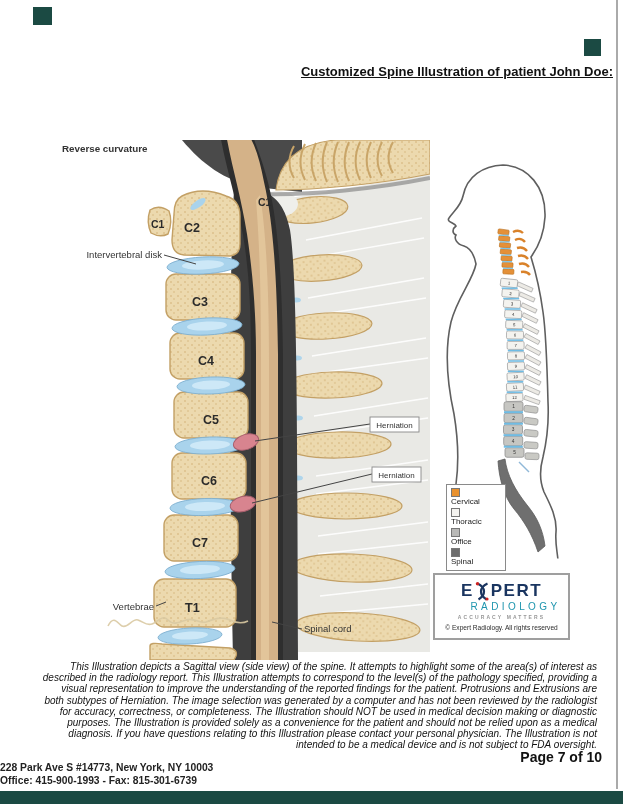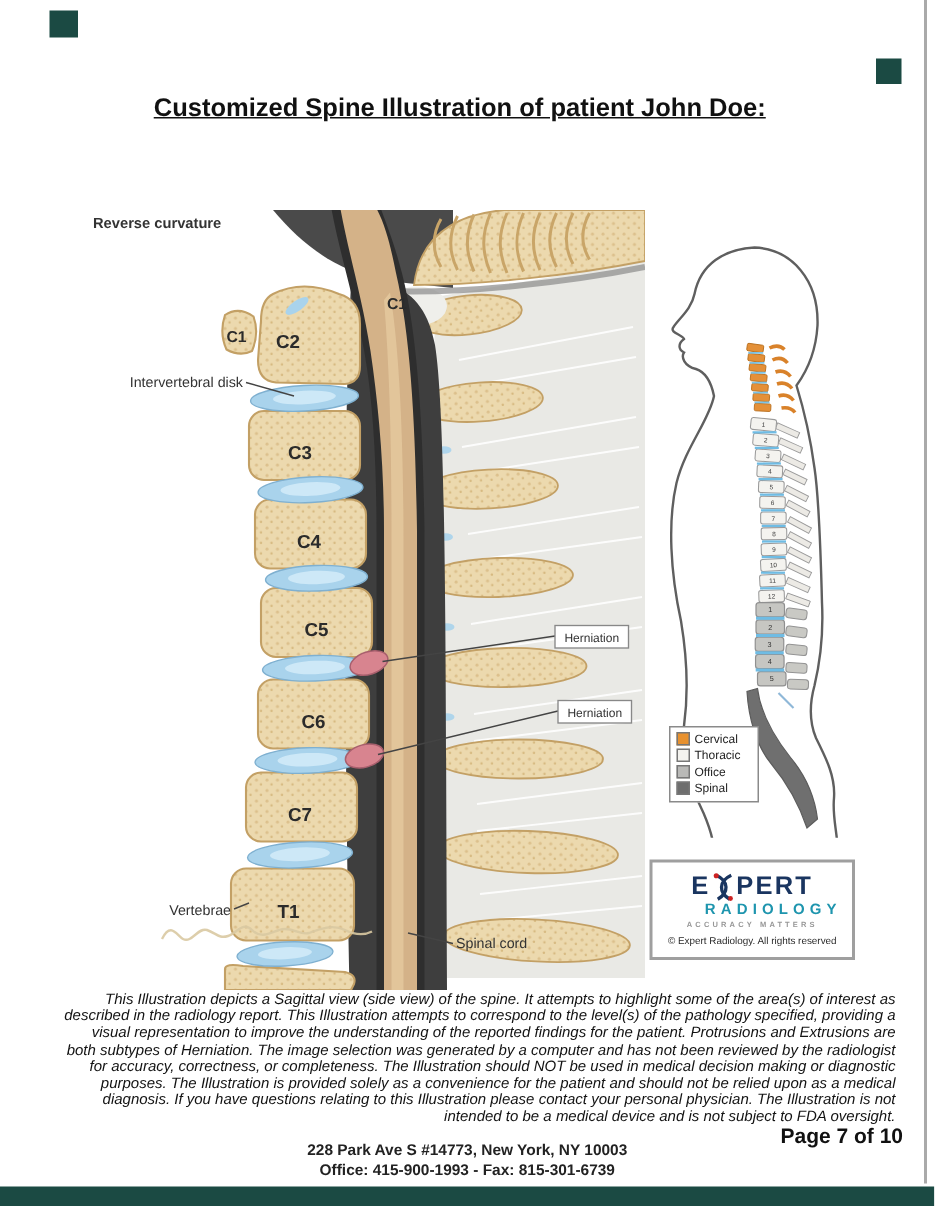--- a/index.html
+++ b/index.html
@@ -4,41 +4,41 @@
 <style>
   html,body{margin:0;padding:0;background:#fff;}
   #page{position:relative;width:623px;height:804px;background:#fff;overflow:hidden;
         font-family:"Liberation Sans",sans-serif;color:#1a1a1a;}
   .accent-sq{position:absolute;background:#1b4a43;}
   #accent-tl{left:33px;top:7px;width:19px;height:18px;}
   #accent-tr{left:584px;top:39px;width:17px;height:17px;}
   #accent-bottom{left:0;top:791px;width:623px;height:13px;background:#1b4a43;position:absolute;}
   #edge-line{position:absolute;left:616px;top:0;width:2px;height:789px;background:#9b9b9b;opacity:.85;}
   #title-block{position:absolute;left:0;right:10px;top:64px;text-align:center;}
-  .title-line{font-size:17px;font-weight:700;text-decoration:underline;color:#111;line-height:16px;}
+  .title-line{font-size:13px;font-weight:700;text-decoration:underline;color:#111;line-height:16px;text-align:right;}
   #subtitle{font-size:12.5px;font-weight:400;color:#222;line-height:15px;margin-top:1px;}
   #main-art{position:absolute;left:50px;top:140px;}
   #overview-art{position:absolute;left:443px;top:162px;}
   svg text{font-family:"Liberation Sans",sans-serif;}
   #legend{position:absolute;left:446px;top:484px;width:60px;background:#fff;
           border:1px solid #8a8a8a;padding:3px 3px 2px 4px;box-sizing:border-box;}
-  .legend-row{display:flex;align-items:flex-start;margin-bottom:2px;}
+  .legend-row{display:flex;align-items:flex-start;margin-bottom:2px;flex-direction:column;}
   .legend-swatch{width:9px;height:9px;border:1px solid #777;box-sizing:border-box;margin-right:3px;flex:none;}
   .legend-label{font-size:8px;color:#222;white-space:nowrap;}
   #logo-box{position:absolute;left:433px;top:573px;width:137px;height:67px;border:2px solid #9f9f9f;
             background:#fff;box-sizing:border-box;text-align:center;padding-top:6px;}
   #logo-row1{display:flex;justify-content:center;align-items:center;height:20px;}
   .brand-txt{font-size:17px;font-weight:800;letter-spacing:1.5px;color:#1a3560;line-height:20px;}
-  #brand-radiology{font-size:10px;font-weight:700;letter-spacing:3.4px;color:#1e95ae;margin-top:0px;padding-left:28px;}
+  #brand-radiology{font-size:10px;font-weight:400;letter-spacing:3.4px;color:#1e95ae;margin-top:0px;padding-left:28px;}
   #brand-tagline{font-size:5px;letter-spacing:2.1px;color:#979797;margin-top:2px;font-weight:700;}
   #logo-copyright{font-size:6.6px;color:#2b2b2b;margin-top:4px;}
   #disclaimer{position:absolute;left:40px;top:661px;width:557px;font-size:10px;line-height:11.2px;
               font-style:italic;color:#121212;text-align:right;}
   #page-num{position:absolute;right:21px;top:749px;font-size:14px;font-weight:700;color:#111;}
-  #address-block{position:absolute;left:0;right:0;top:762px;text-align:center;font-size:10.3px;
+  #address-block{position:absolute;left:0;right:0;top:762px;font-size:10.3px;
                  font-weight:600;color:#222;line-height:12.5px;}
 </style>
 </head>
 <body>
 
 <div id="page">
 
   <div id="accent-tl" class="accent-sq"></div>
   <div id="accent-tr" class="accent-sq"></div>
   <div id="edge-line"></div>

